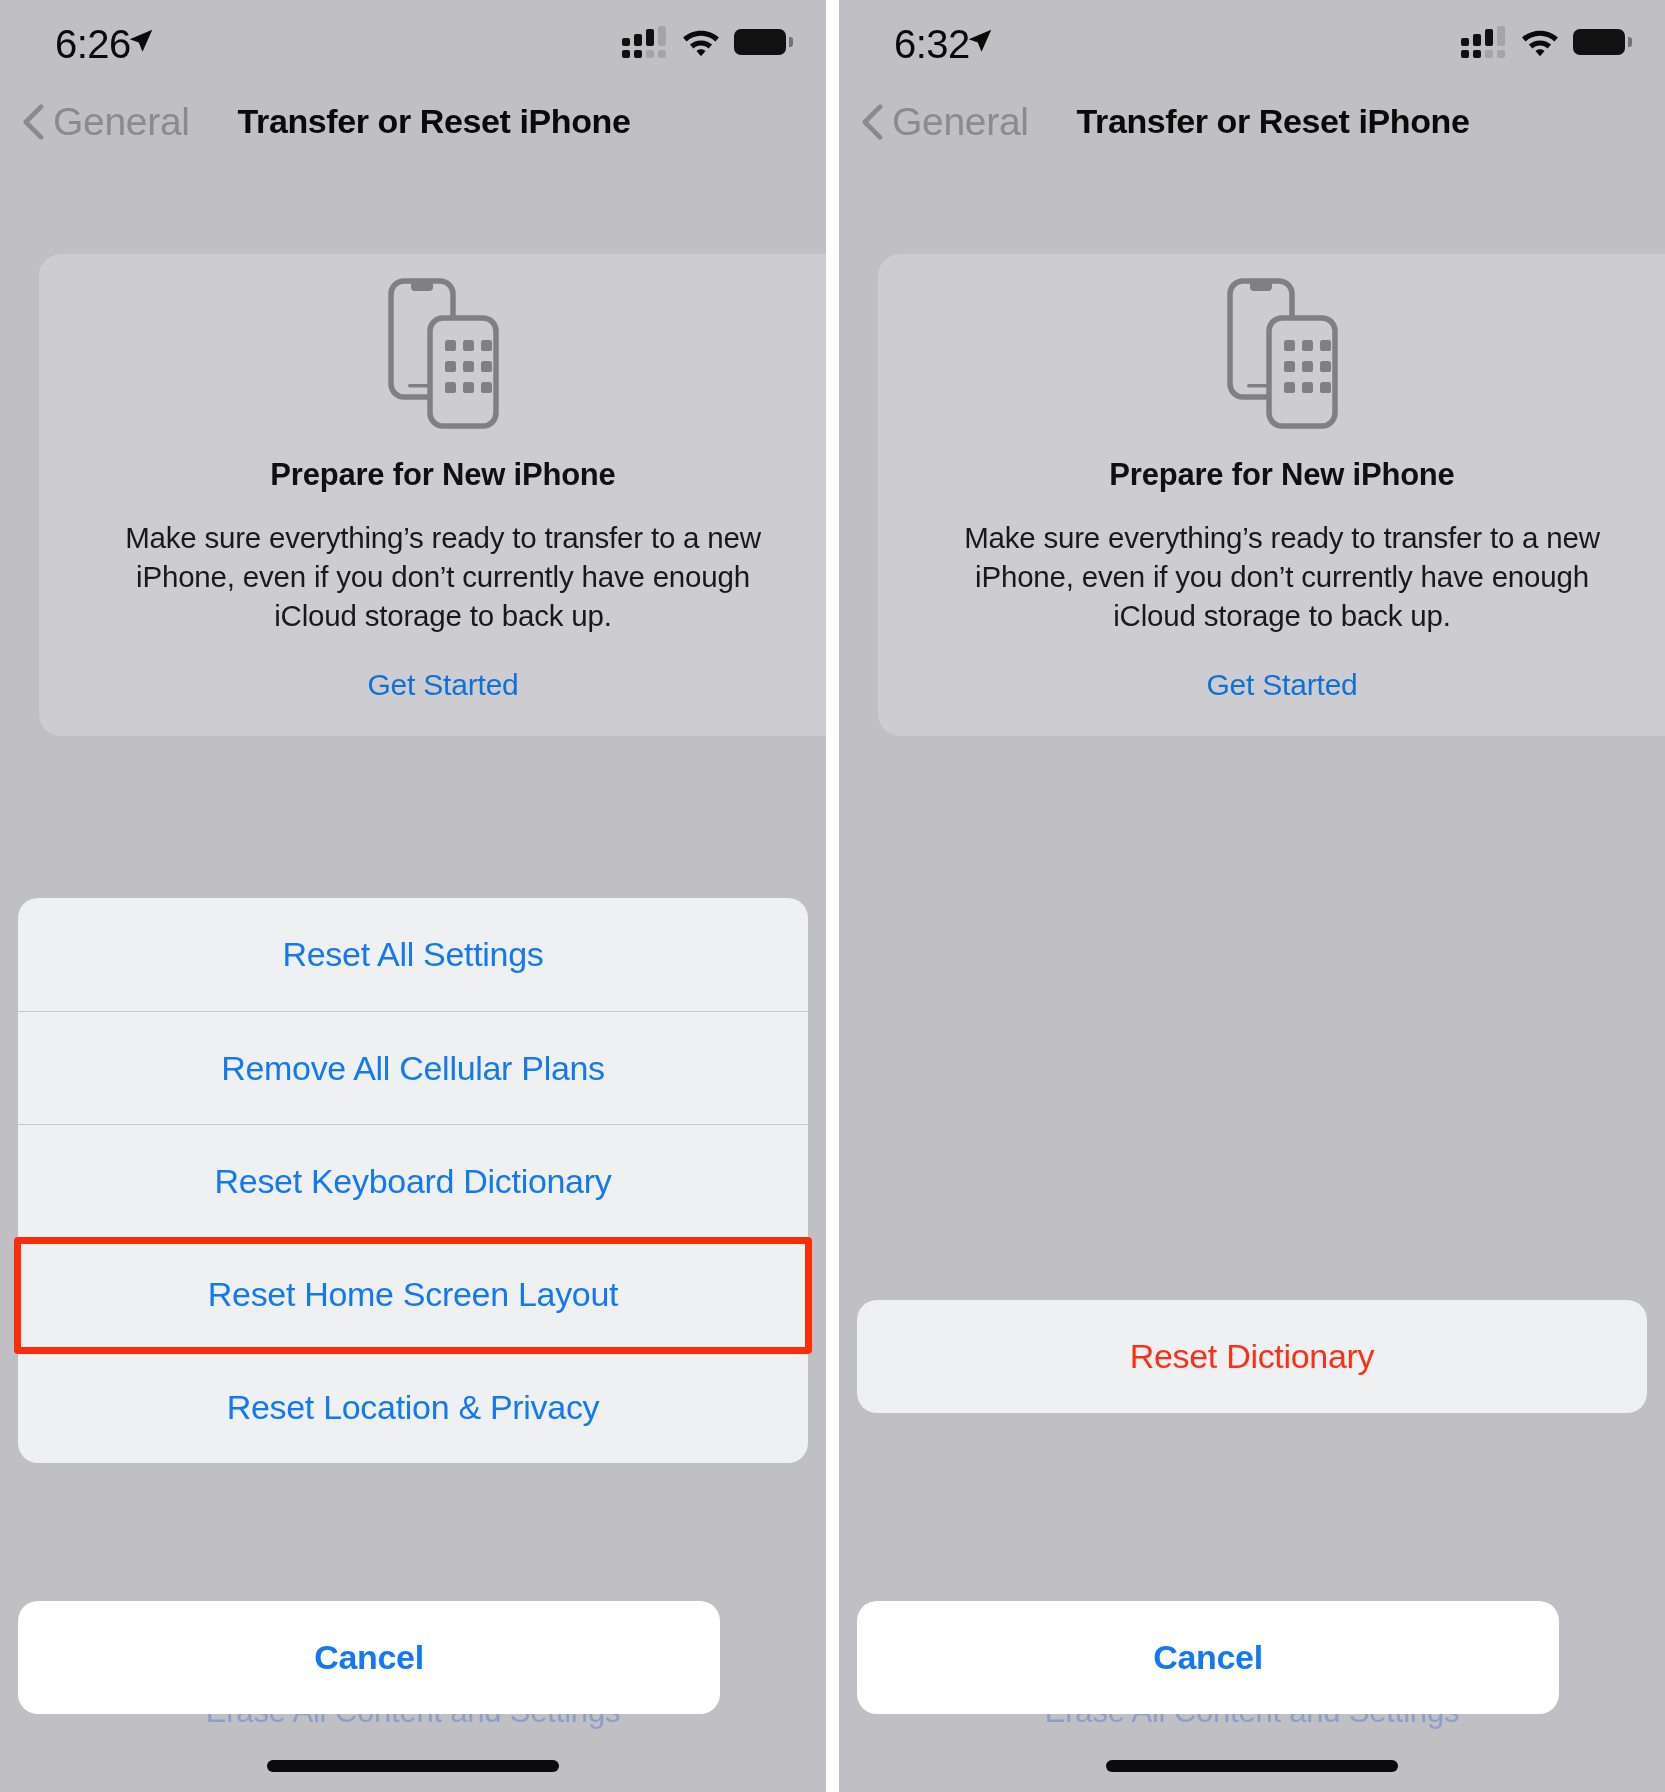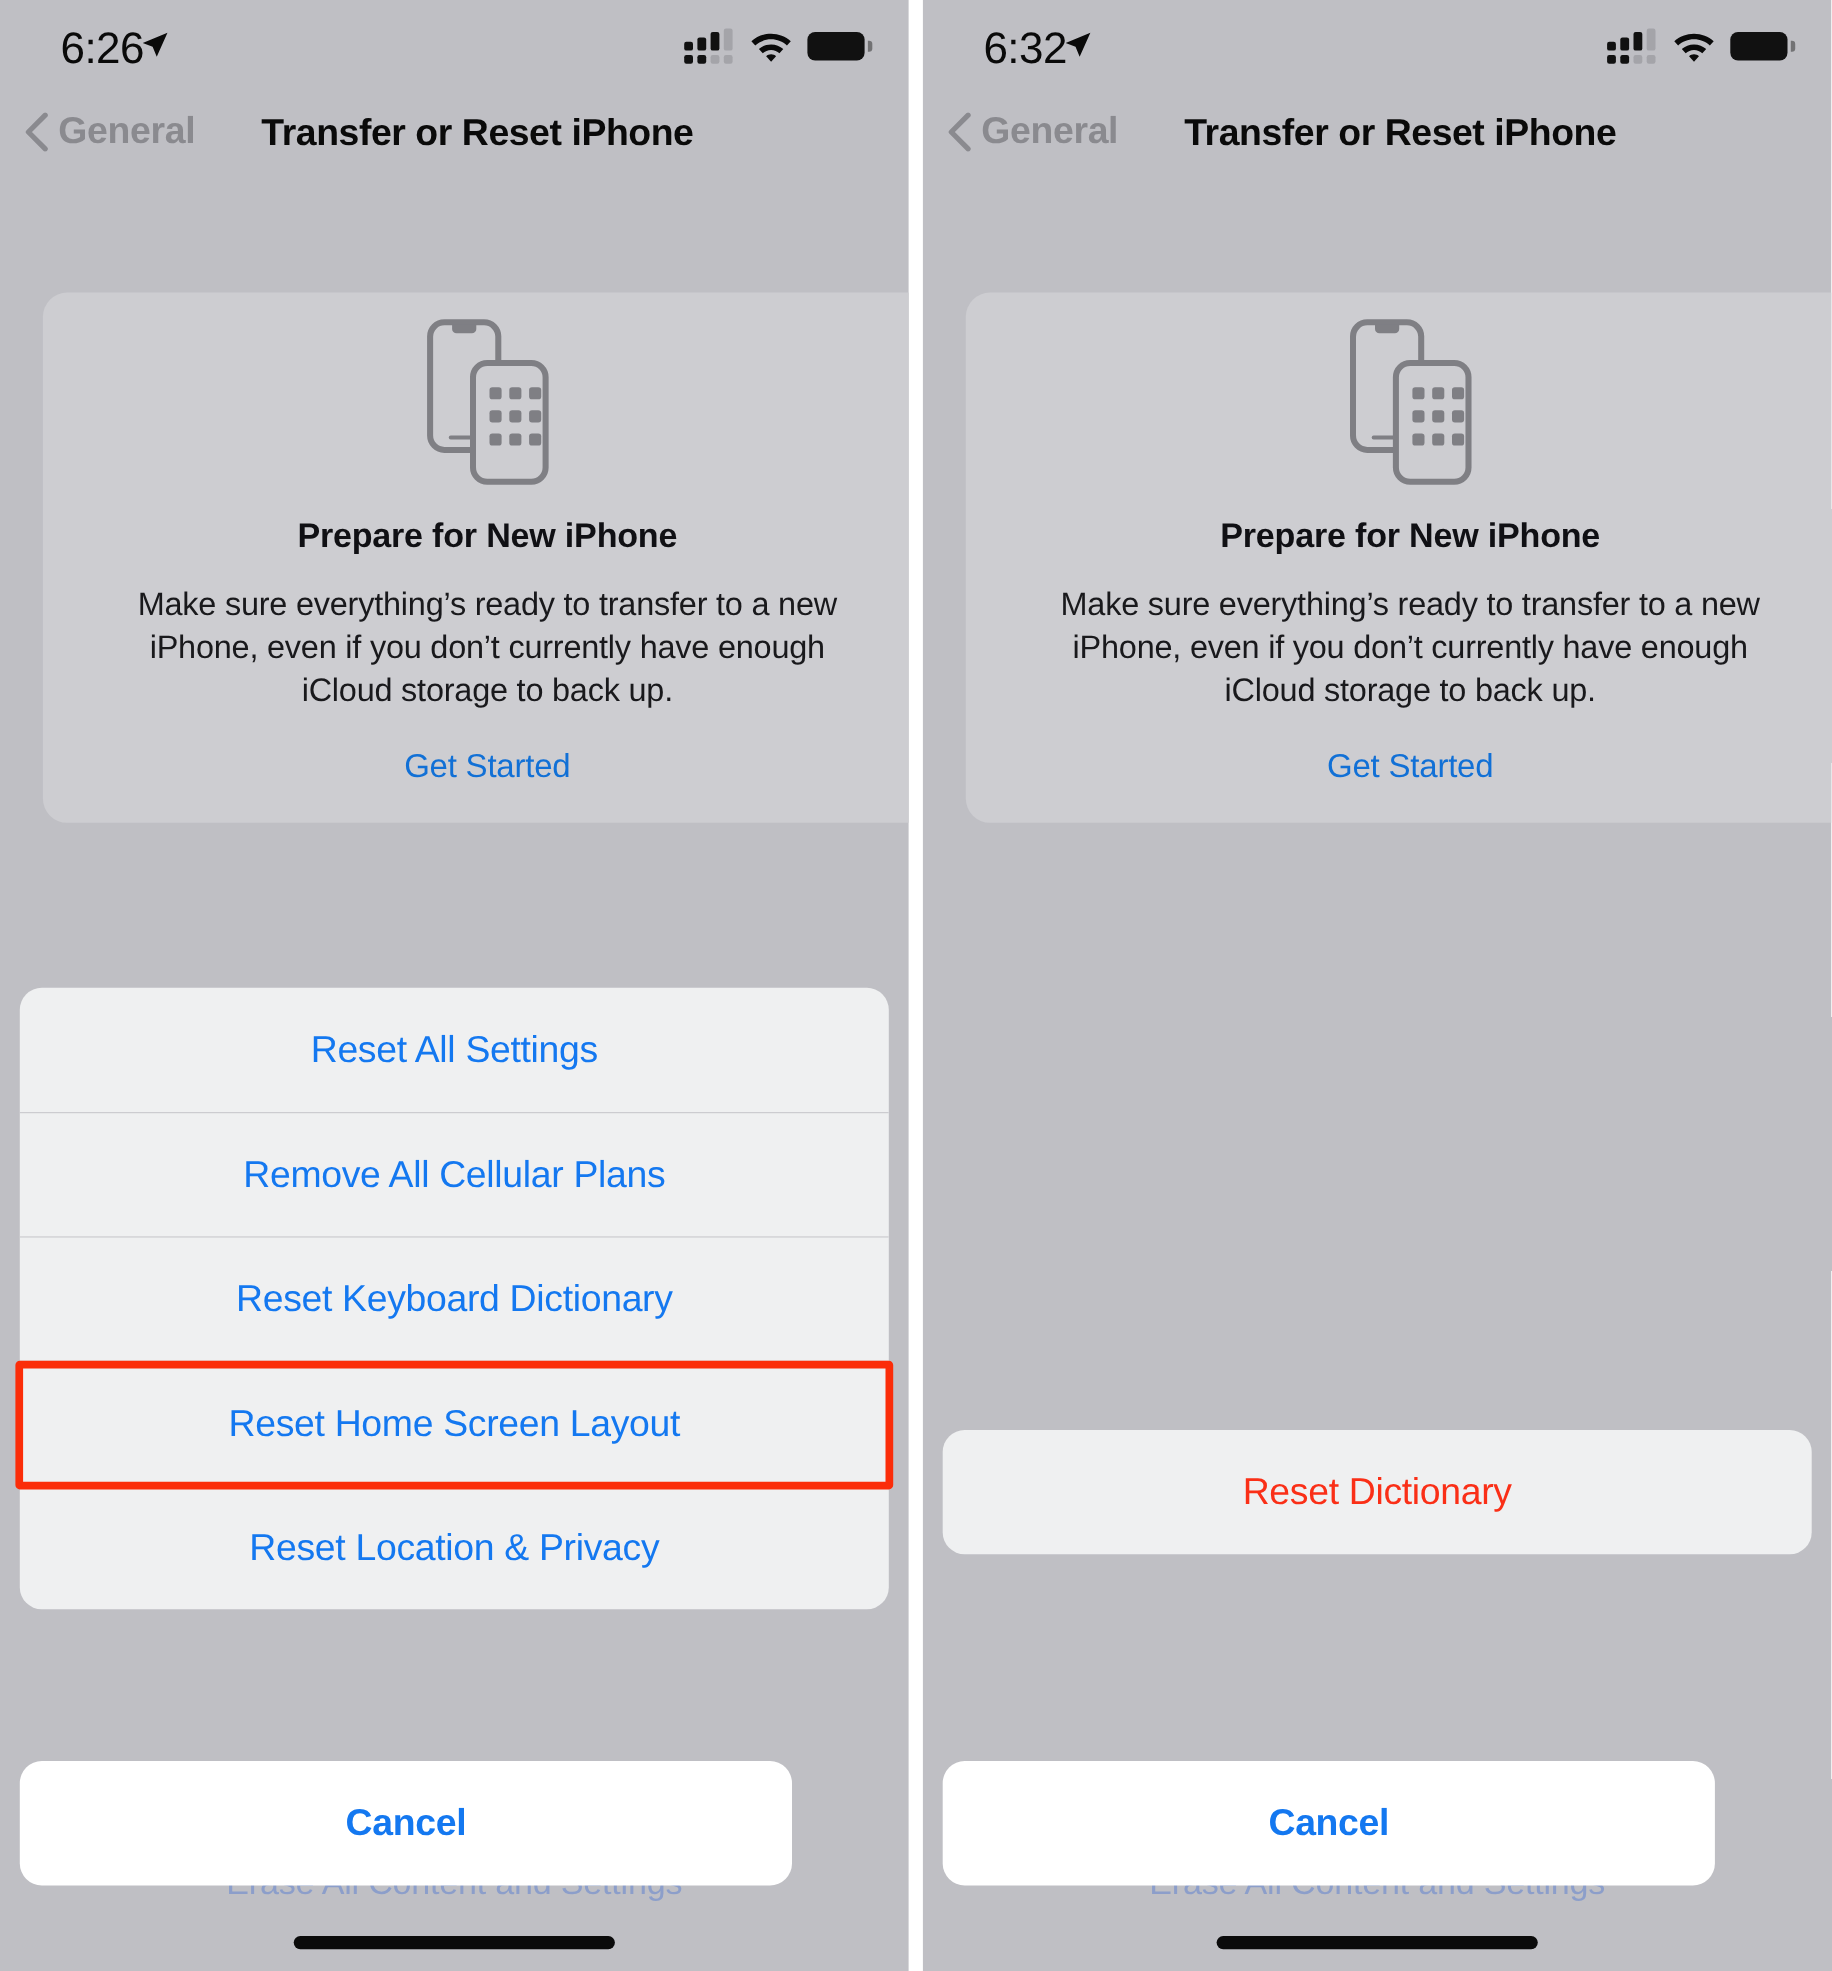--- a/index.html
+++ b/index.html
@@ -105,42 +105,41 @@
     display: flex;
     align-items: center;
     gap: 9px;
     cursor: pointer;
   }
   .chev {
     width: 22px;
     height: 36px;
   }
   .nav-back-label {
-    font-size: 34px;
+    font-size: 39px;
     color: #8a8a8f;
     letter-spacing: -0.3px;
-    font-weight: bold;
   }
   .nav-title {
     position: absolute;
     left: 0; right: 0;
     top: 16px;
     text-align: center;
     font-size: 34px;
     font-weight: 700;
     color: #0a0a0a;
     letter-spacing: -0.4px;
     padding-left: 42px;
   }
 
   
   .prepare-card {
     position: absolute;
     left: 39px;
-    top: 266px;
+    top: 254px;
     width: 808px;
     border-radius: 22px;
     background: #cdcdd1;
     padding-top: 22px;
     padding-bottom: 34px;
     box-sizing: border-box;
   }
   .phones-icon {
     display: block;
     margin: 0 auto;

